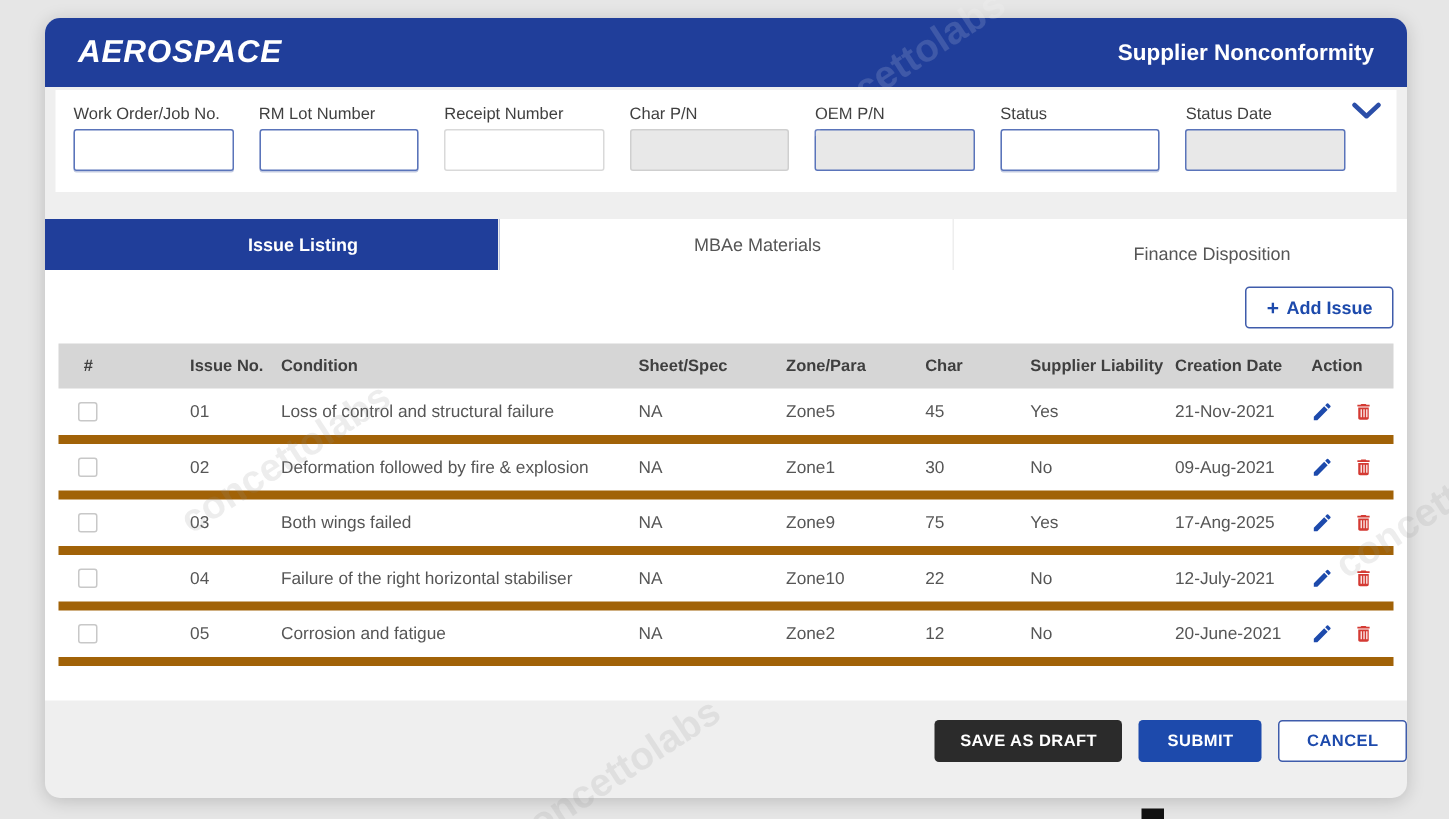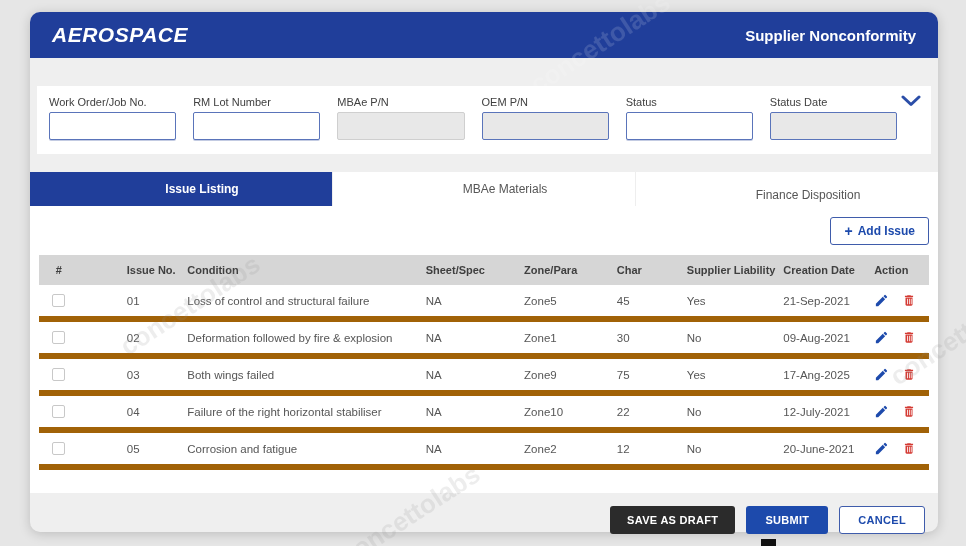--- a/index.html
+++ b/index.html
@@ -10,21 +10,21 @@
   .card { position:absolute; left:30px; top:12px; width:908px; height:520px;
     background:#efefef; border-radius:10px; box-shadow:0 2px 12px rgba(0,0,0,.18); }
 
   
   .hdr { height:46px; background:#203e9a; border-radius:10px 10px 0 0;
     display:flex; align-items:center; justify-content:space-between; padding:0 22px; }
   .logo { color:#fff; font-size:21px; font-weight:700; font-style:italic; letter-spacing:.5px; }
   .hdr-title { color:#fff; font-size:15px; font-weight:700; }
 
   
-  .filter { position:relative; margin:28px 7px 0; background:#fff; height:68px;
+  .filter { position:relative; margin:2px 7px 0; background:#fff; height:68px;
     padding:10px 12px 0; }
   .ffields { display:flex; gap:17px; padding-right:22px; }
   .ffield { flex:1; }
   .flabel { font-size:11px; color:#404040; margin-bottom:4px; white-space:nowrap; }
   .finput { width:100%; height:28px; border-radius:2px; outline:none;
     font-family:"Liberation Sans",sans-serif; }
   .in-blue { background:#fff; border:1px solid #5a74ba; box-shadow:0 1px 0 #c3cbe2; }
   .in-plain { background:#fff; border:1px solid #d9d9d9; }
   .in-dis { background:#e8e8e8; border:1px solid #cfcfcf; }
   .in-dis-blue { background:#e8e8e8; border:1px solid #5a74ba; }
@@ -52,21 +52,21 @@
   .c0{width:42px; display:flex; justify-content:center;}
   .c1{width:64px;margin-left:48px;} .c2{width:252px;} .c3{width:104px;} .c4{width:98px;}
   .c5{width:74px;} .c6{width:102px;} .c7{width:96px;}
   .c8{width:58px; display:flex; align-items:center; gap:13px;}
   .chk { width:13px; height:13px; border:1px solid #c8c8c8; border-radius:2px;
     background:#fff; cursor:pointer; }
   .icon-btn { cursor:pointer; display:flex; align-items:center; }
 
   
   .footer { height:54px; display:flex; align-items:center; justify-content:flex-end;
-    gap:11px; padding:0 13px; }
+    gap:11px; padding:0 0; }
   .btn { height:28px; border-radius:3px; font-size:11px; font-weight:700;
     letter-spacing:.3px; cursor:pointer; font-family:"Liberation Sans",sans-serif;
     display:flex; align-items:center; }
   .btn-dark { background:#2b2b2b; color:#fff; border:none; padding:0 17px; }
   .btn-primary { background:#1d4aac; color:#fff; border:none; padding:0 19px; }
   .btn-outline { background:#fff; color:#1d4aac; border:1px solid #3f5cab; padding:0 18px; }
 
   
   .wm { position:absolute; pointer-events:none; color:rgba(140,140,140,.16);
     font-size:26px; font-weight:600; transform:rotate(-33deg); white-space:nowrap; }
@@ -88,21 +88,25 @@
       <div class="ffields">
         <div class="ffield">
           <div class="flabel">Work Order/Job No.</div>
           <input class="finput in-blue" type="text" style="">
         </div>
         <div class="ffield">
           <div class="flabel">RM Lot Number</div>
           <input class="finput in-blue" type="text" style="">
         </div>
         <div class="ffield">
-          <div class="flabel">MBAe P/N</div>
+          <div class="flabel">Receipt Number</div>
+          <input class="finput in-plain" type="text" style="">
+        </div>
+        <div class="ffield">
+          <div class="flabel">Char P/N</div>
           <input class="finput in-dis" type="text" disabled="" style="">
         </div>
         <div class="ffield">
           <div class="flabel">OEM P/N</div>
           <input class="finput in-dis-blue" type="text" disabled="" style="">
         </div>
         <div class="ffield">
           <div class="flabel">Status</div>
           <input class="finput in-blue" type="text" style="">
         </div>
@@ -147,21 +151,21 @@
       <div class="trow">
         <div class="c0">
             <div class="chk"></div>
           </div>
         <div class="c1">01</div>
         <div class="c2">Loss of control and structural failure</div>
         <div class="c3">NA</div>
         <div class="c4">Zone5</div>
         <div class="c5">45</div>
         <div class="c6">Yes</div>
-        <div class="c7">21-Sep-2021</div>
+        <div class="c7">21-Nov-2021</div>
         <div class="c8">
           <span class="icon-btn">
               <svg width="15" height="15" viewBox="0 0 24 24">
                 <path fill="#1d4aac" d="M3 17.25V21h3.75L17.8 9.94l-3.75-3.75L3 17.25zM20.7 7.04c.39-.39.39-1.02 0-1.41l-2.34-2.34a.996.996 0 0 0-1.41 0l-1.83 1.83 3.75 3.75 1.83-1.83z"></path>
               </svg>
             </span>
           <span class="icon-btn">
               <svg width="14" height="15" viewBox="0 0 24 24">
                 <path fill="#d43a33" d="M6 19c0 1.1.9 2 2 2h8c1.1 0 2-.9 2-2V7H6v12zM8.7 9.2h1.4v9.1H8.7V9.2zm3.2 0h1.4v9.1h-1.4V9.2zm3.2 0h1.4v9.1h-1.4V9.2zM15.5 4l-1-1h-5l-1 1H5v2h14V4h-3.5z"></path>
               </svg>

